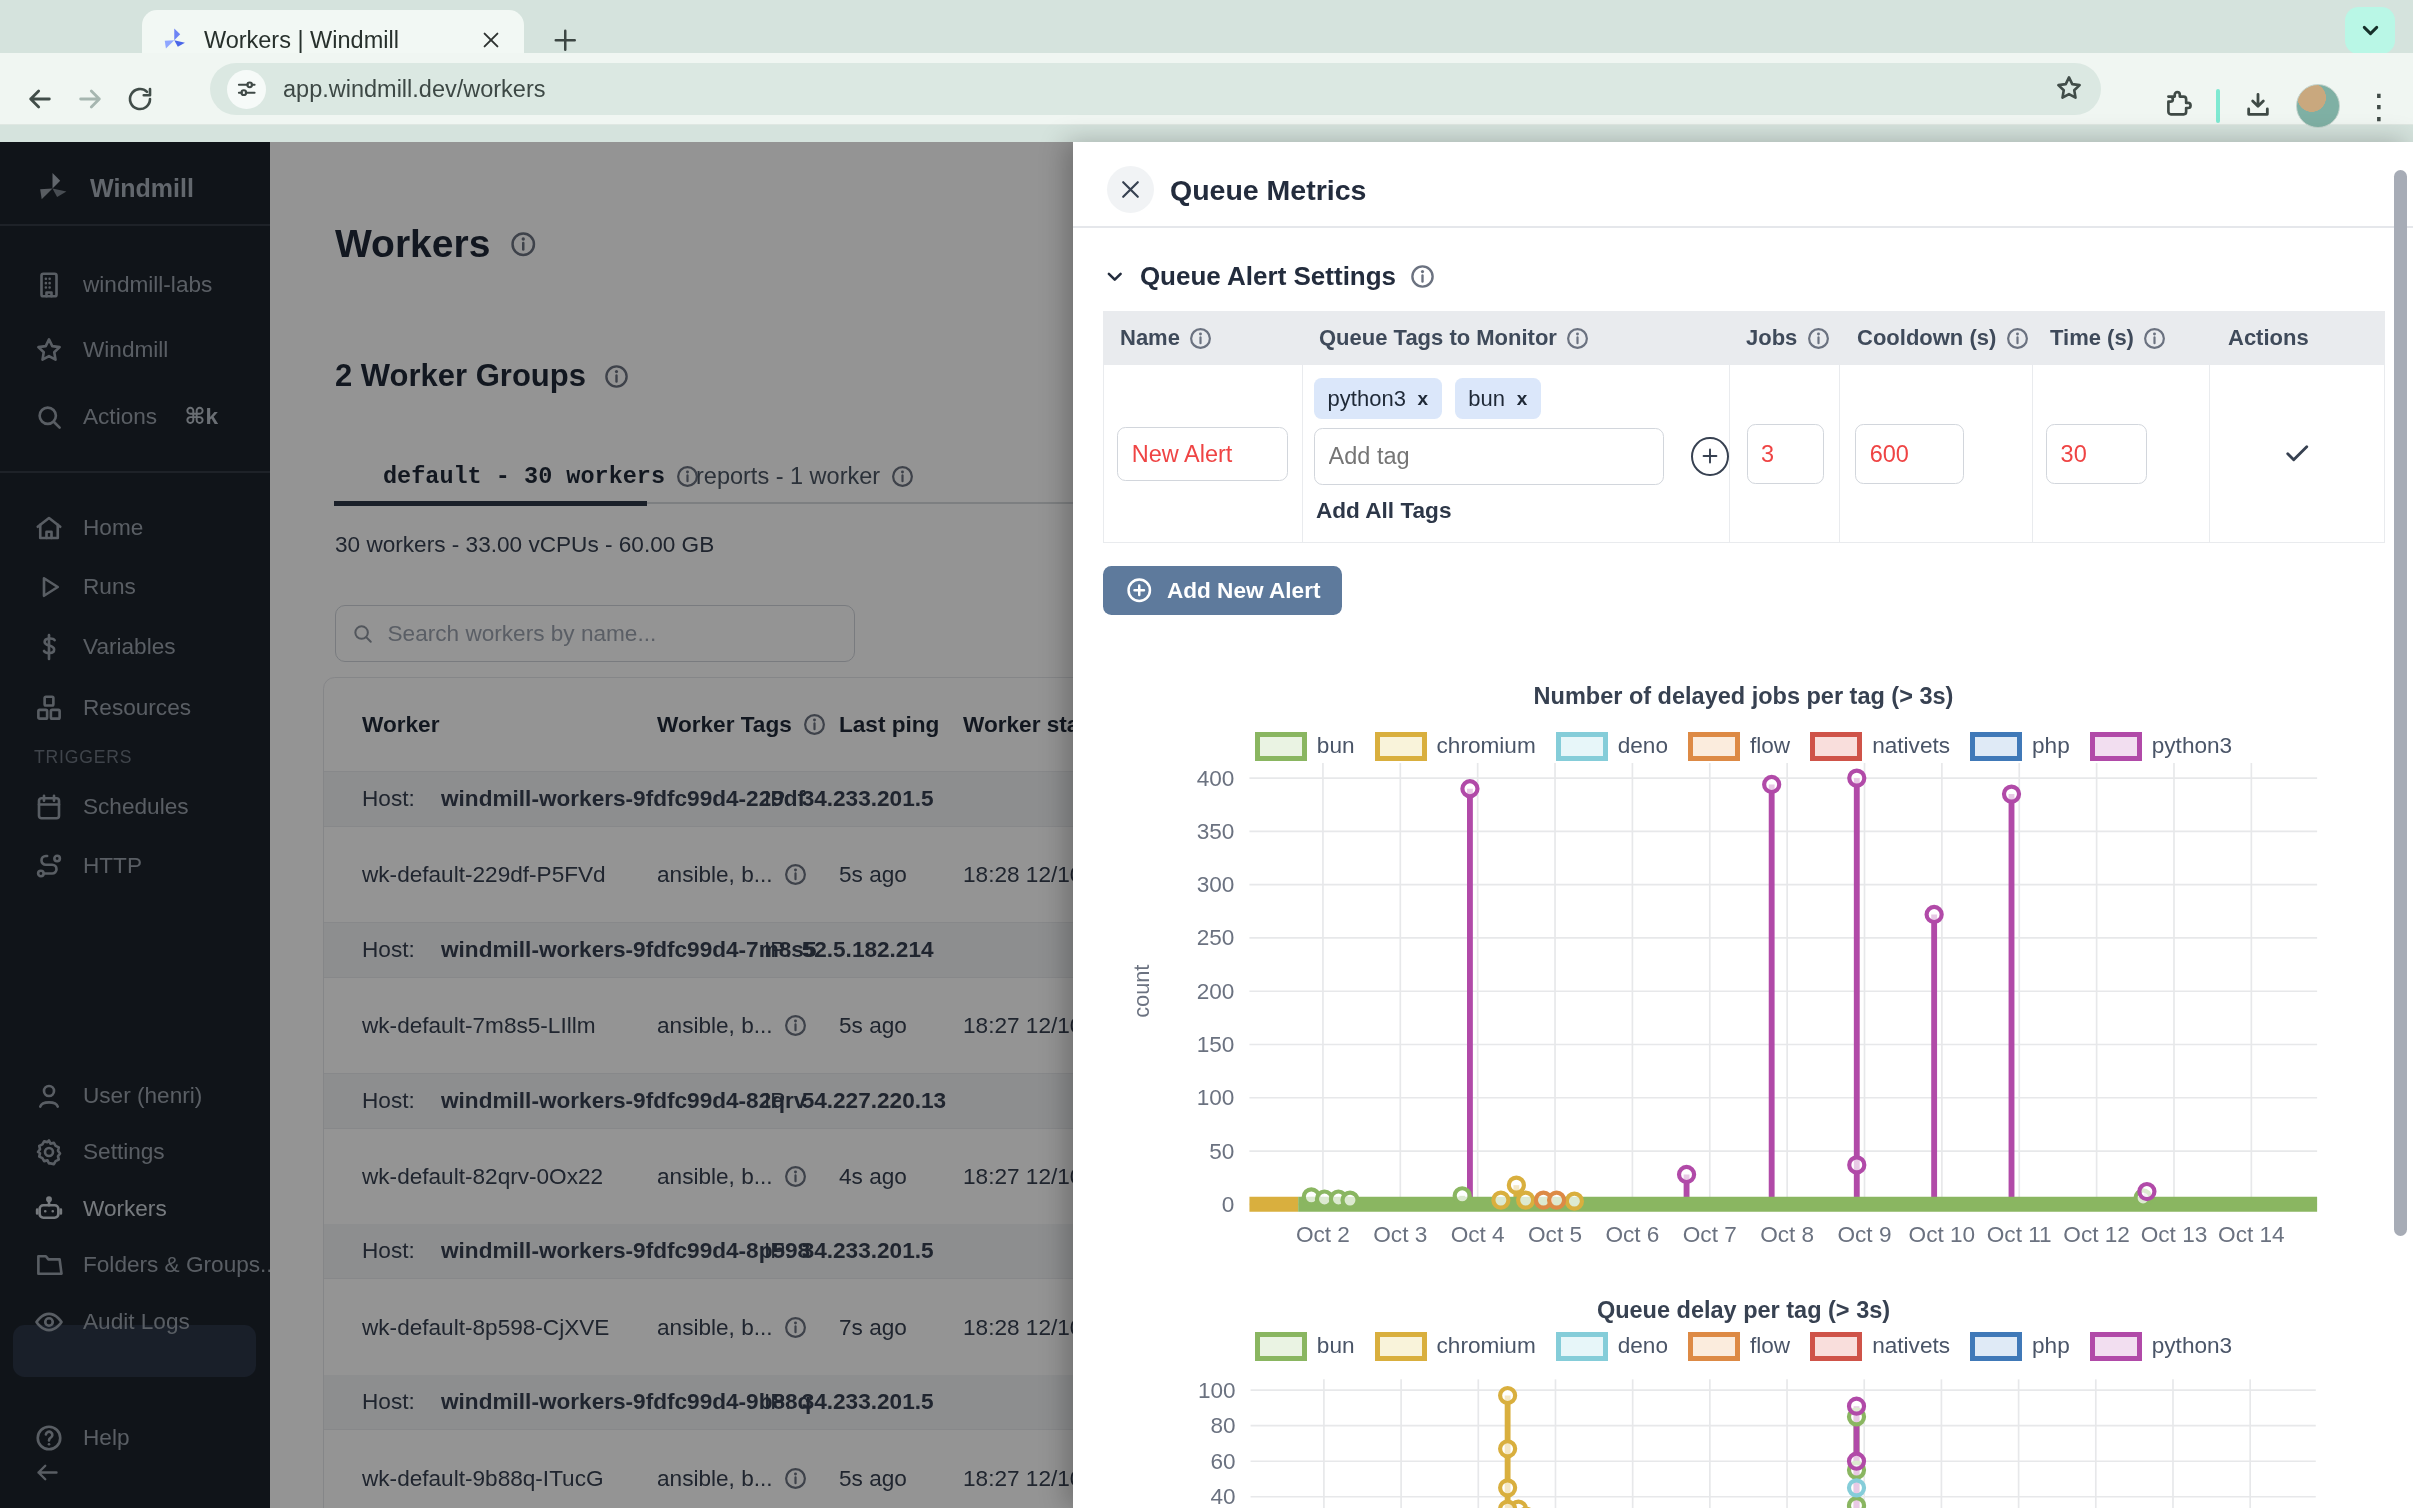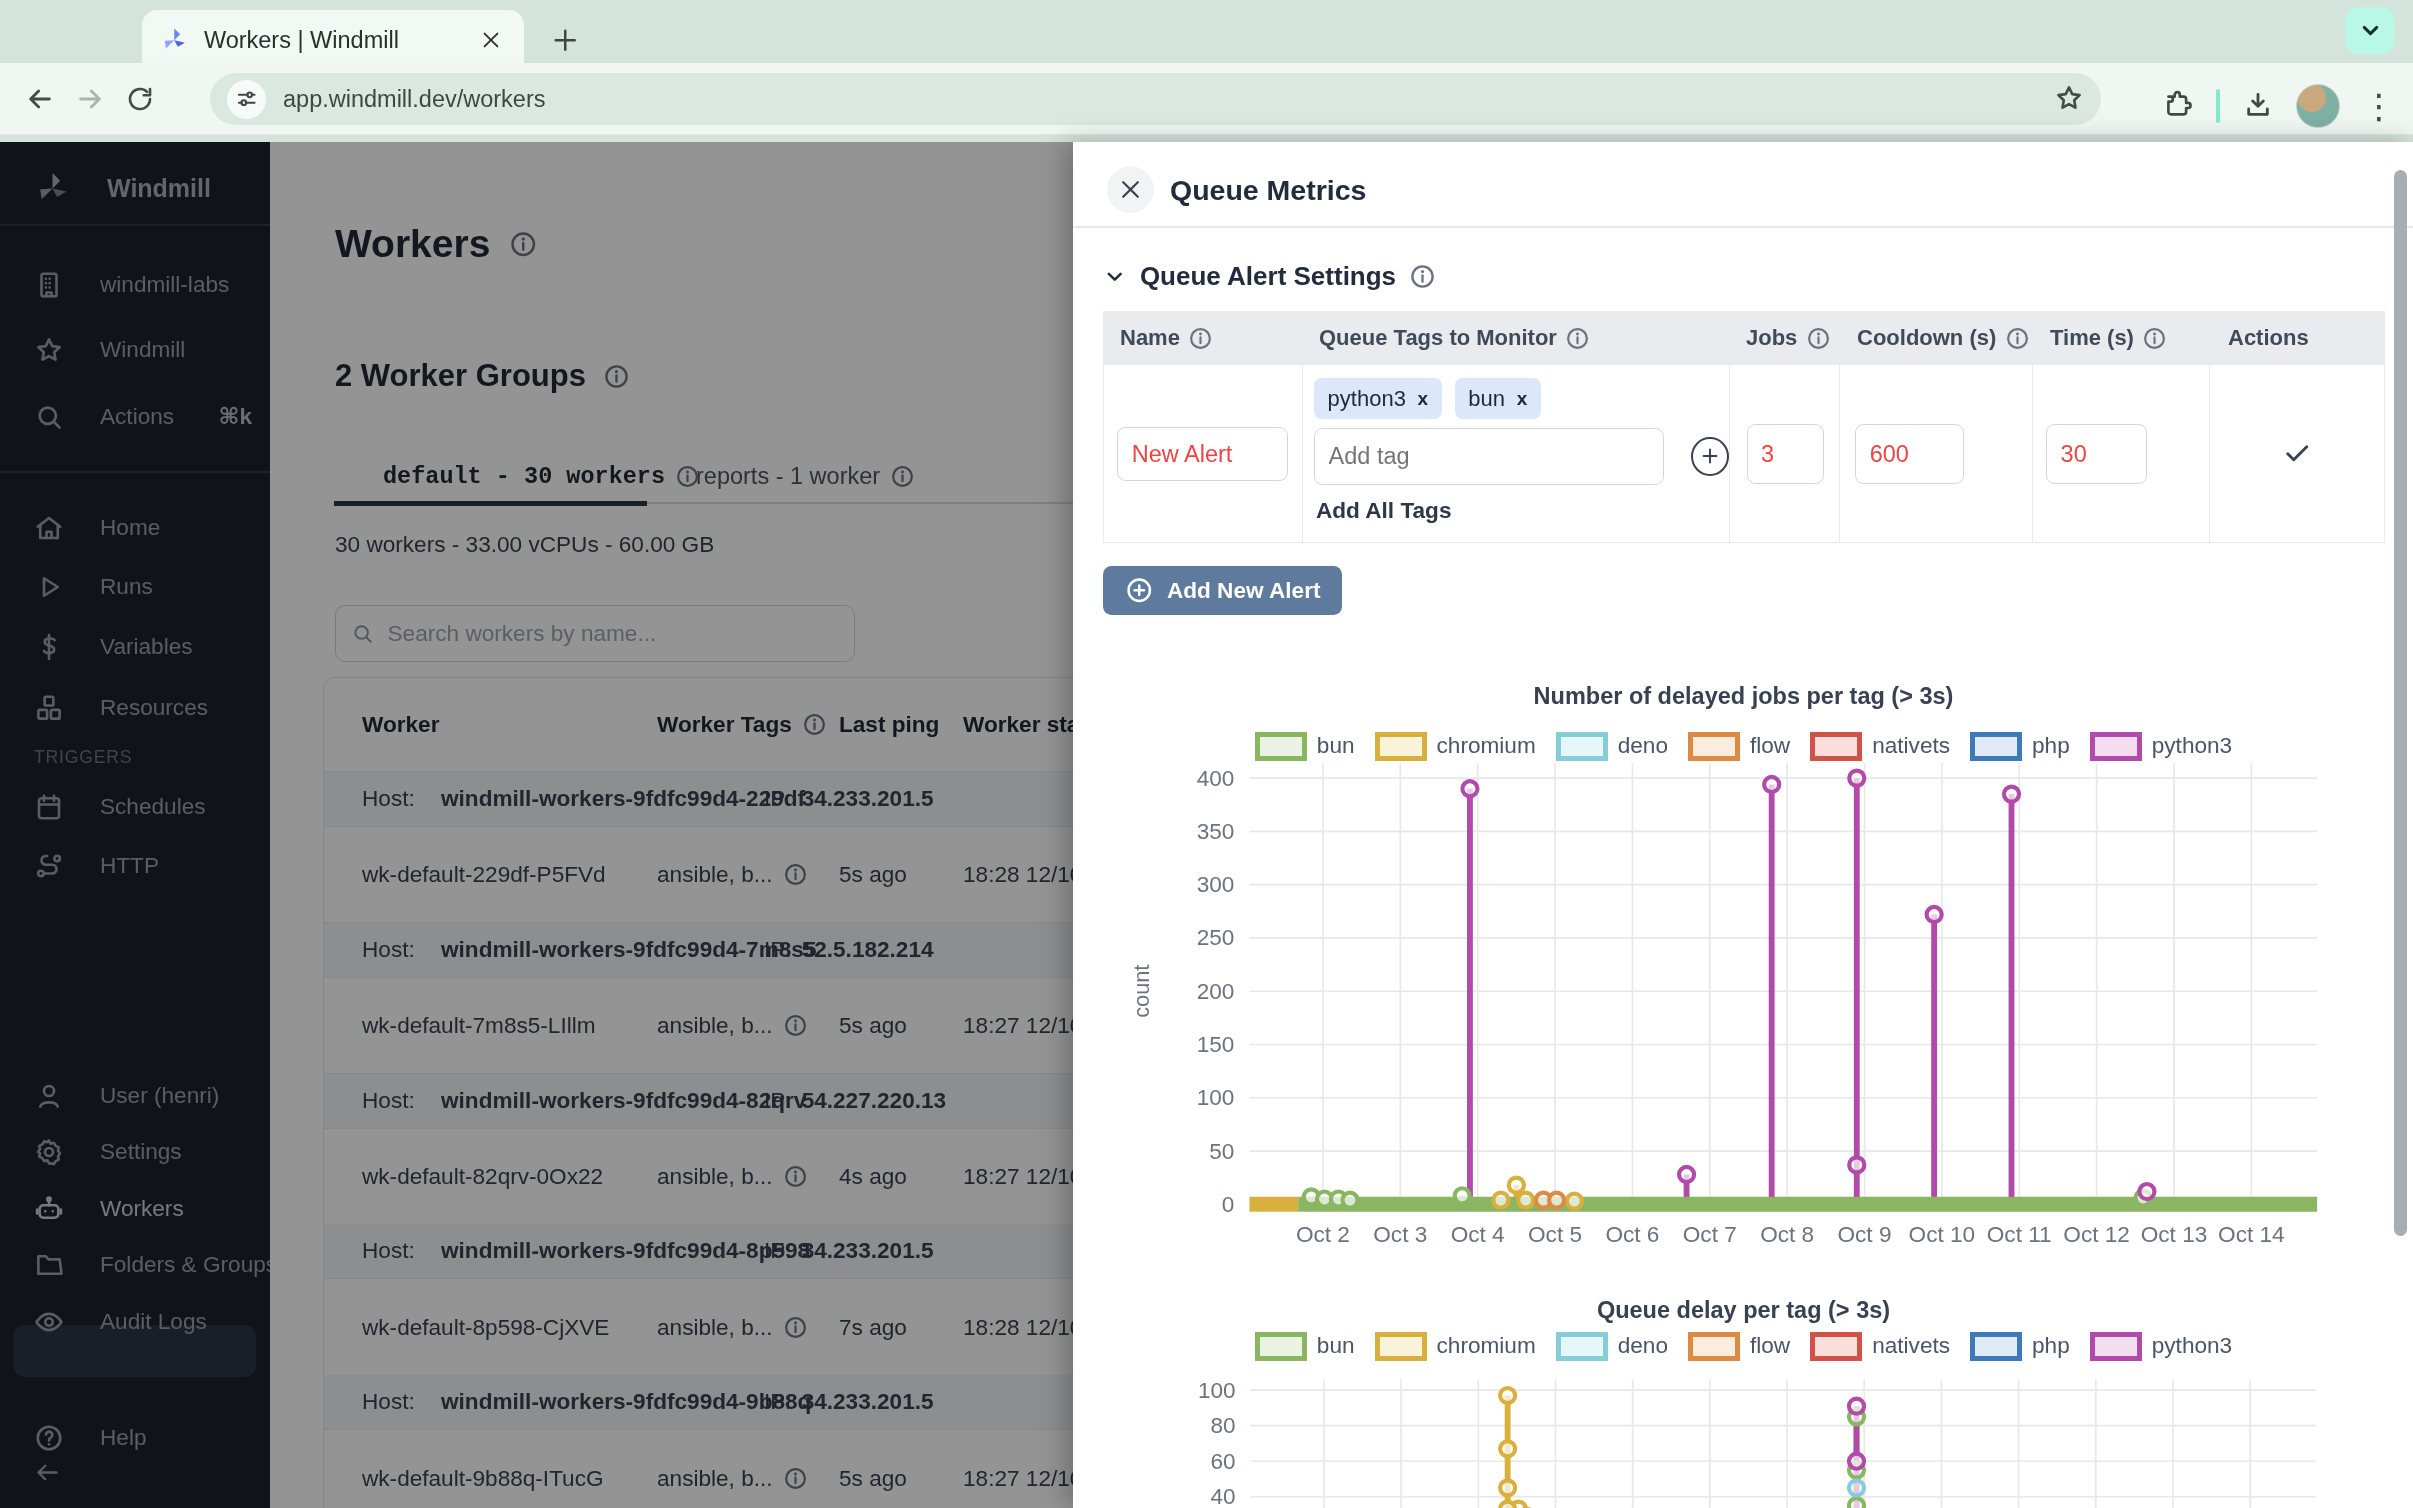--- a/index.html
+++ b/index.html
@@ -9,33 +9,33 @@
   svg.icn { stroke:currentColor; fill:none; stroke-width:2.1; stroke-linecap:round; stroke-linejoin:round; }
   svg.icn .f { fill:currentColor; stroke:none; }
 
   
   .tabstrip { position:absolute; left:0; top:0; width:2413px; height:70px; background:#d5e3dd; }
   .tab { position:absolute; left:142px; top:10px; width:382px; height:60px; background:#f2f8f4; border-radius:15px 15px 0 0; display:flex; align-items:center; padding:0 18.4px; gap:15px; color:#2e3331; }
   .tab-title { font-size:23.5px; color:#27302c; flex:1; white-space:nowrap; overflow:hidden; }
   .tab-close { color:#2e3331; width:30px; height:30px; display:flex; align-items:center; justify-content:center; }
   .newtab { position:absolute; left:543px; top:18.4px; width:44px; height:44px; color:#3c4643; display:flex; align-items:center; justify-content:center; }
   .mini-chevron { position:absolute; left:2345px; top:6.7px; width:50px; height:47px; border-radius:13.4px; background:#b9f7e6; color:#16302a; display:flex; align-items:center; justify-content:center; }
-  .toolbar { position:absolute; left:0; top:63px; width:2413px; height:72px; background:#f0f6f2; border-bottom:1.7px solid #dfe7e2; display:flex; align-items:center; }
+  .toolbar { position:absolute; left:0; top:53px; width:2413px; height:72px; background:#f0f6f2; border-bottom:1.7px solid #dfe7e2; display:flex; align-items:flex-end; }
   .navbtn { width:50px; height:50px; display:flex; align-items:center; justify-content:center; color:#414d49; }
   .navbtn.disabled { color:#a6b6b0; }
   .urlbar { position:absolute; left:210px; top:10px; width:1891px; height:52px; background:#dbe8e2; border-radius:26px; display:flex; align-items:center; padding:0 17px; gap:17px; }
   .tune-circle { width:39px; height:39px; border-radius:50%; background:#f6faf8; display:flex; align-items:center; justify-content:center; color:#3f4946; }
   .url-text { font-size:23.5px; color:#3d4845; flex:1; }
   .chrome-right { position:absolute; right:17px; top:70px; height:72px; display:flex; align-items:center; gap:22px; color:#3f4a46; }
   .vsep { width:4.2px; height:34px; background:#7fe9d2; border-radius:2.5px; }
   .avatar { width:44px; height:44px; border-radius:50%; background:radial-gradient(circle at 35% 30%, #c9a87e 0 35%, #7fb0a4 36% 100%); border:0.8px solid #c2d2cb; }
 
   
   .sidebar { position:absolute; left:0; top:142px; width:270px; height:1366px; background:#1d232b; color:#9aa2ac; }
-  .side-row { position:absolute; left:0; width:270px; height:47px; display:flex; align-items:center; padding-left:34px; gap:36px; font-size:22.6px; white-space:nowrap; }
+  .side-row { position:absolute; left:0; width:270px; height:47px; display:flex; align-items:center; padding-left:34px; gap:19px; font-size:22.6px; white-space:nowrap; }
   .side-row .icn { width:30px; height:30px; flex:0 0 auto; }
   .side-div { position:absolute; left:0; width:270px; height:1.7px; background:#343c46; }
   .brand-label { font-size:25px; font-weight:bold; color:#aab2bc; }
   .shortcut { font-weight:bold; color:#b7bfc8; margin-left:8.4px; }
   .trig-label { font-size:17.6px; letter-spacing:0.8px; color:#6d7681; }
   .active-pill { position:absolute; left:13.4px; top:1183px; width:243px; height:52px; background:#2b3648; border-radius:11.7px; }
   .side-row.active { color:#ccd3da; }
 
   .main { position:absolute; left:270px; top:142px; width:2144px; height:1366px; background:#ffffff; overflow:hidden; color:#374151; }
   .h1 { font-size:39px; font-weight:bold; color:#1f2937; }

